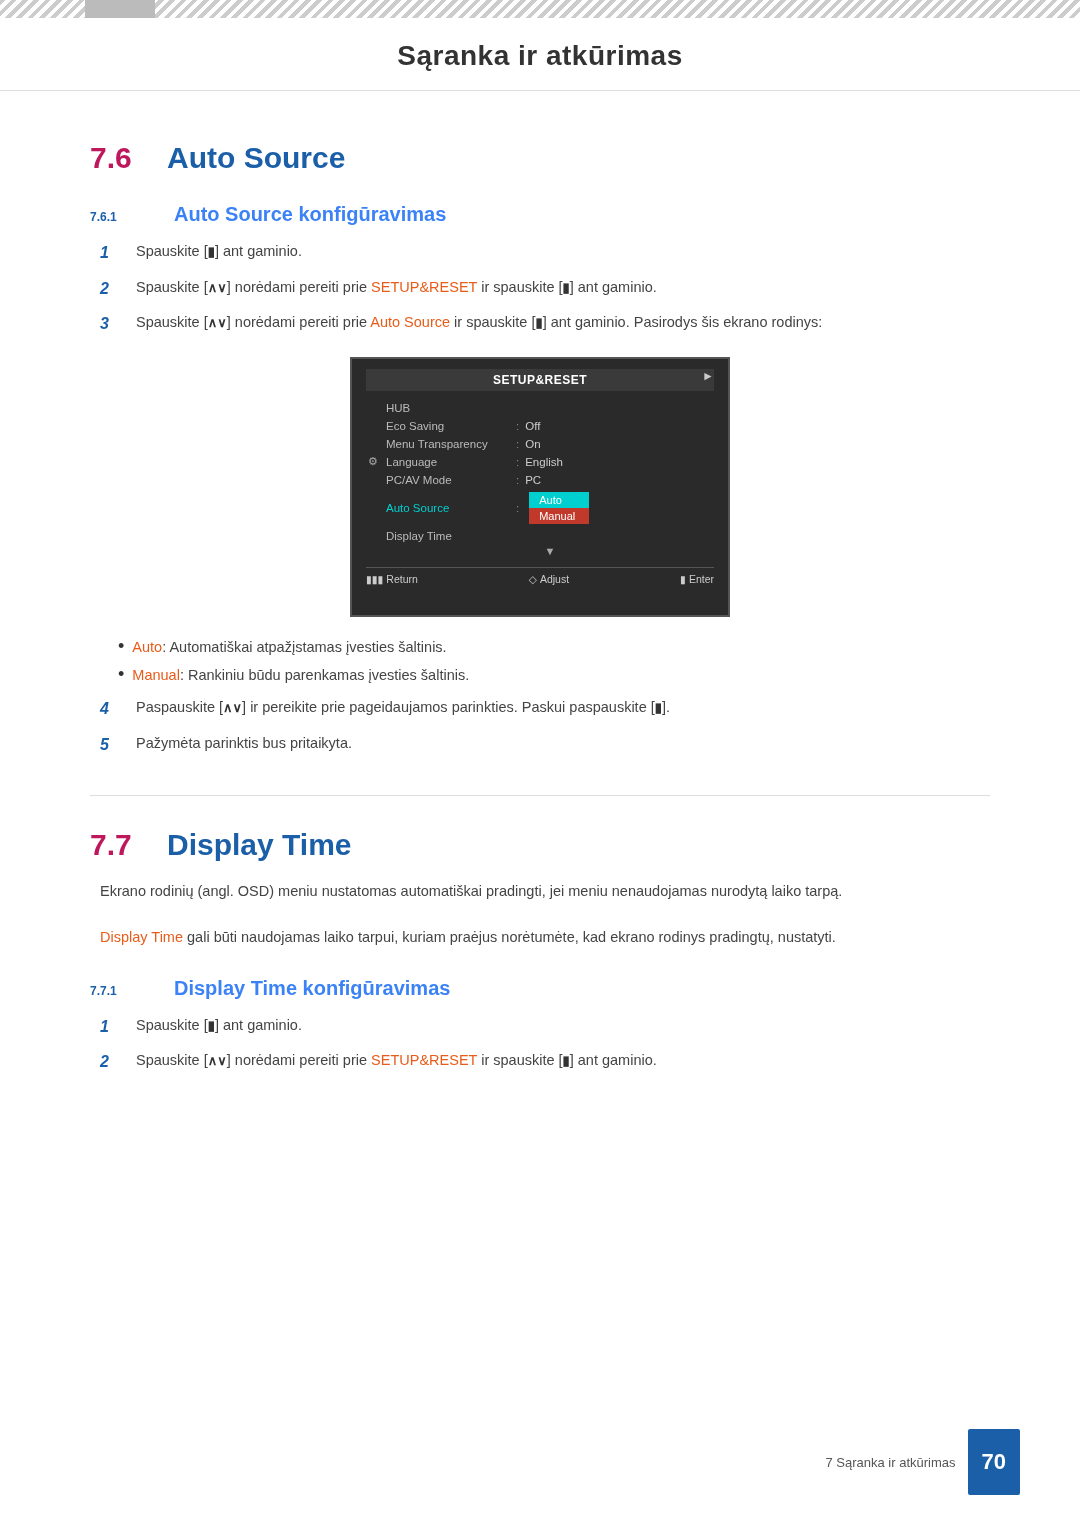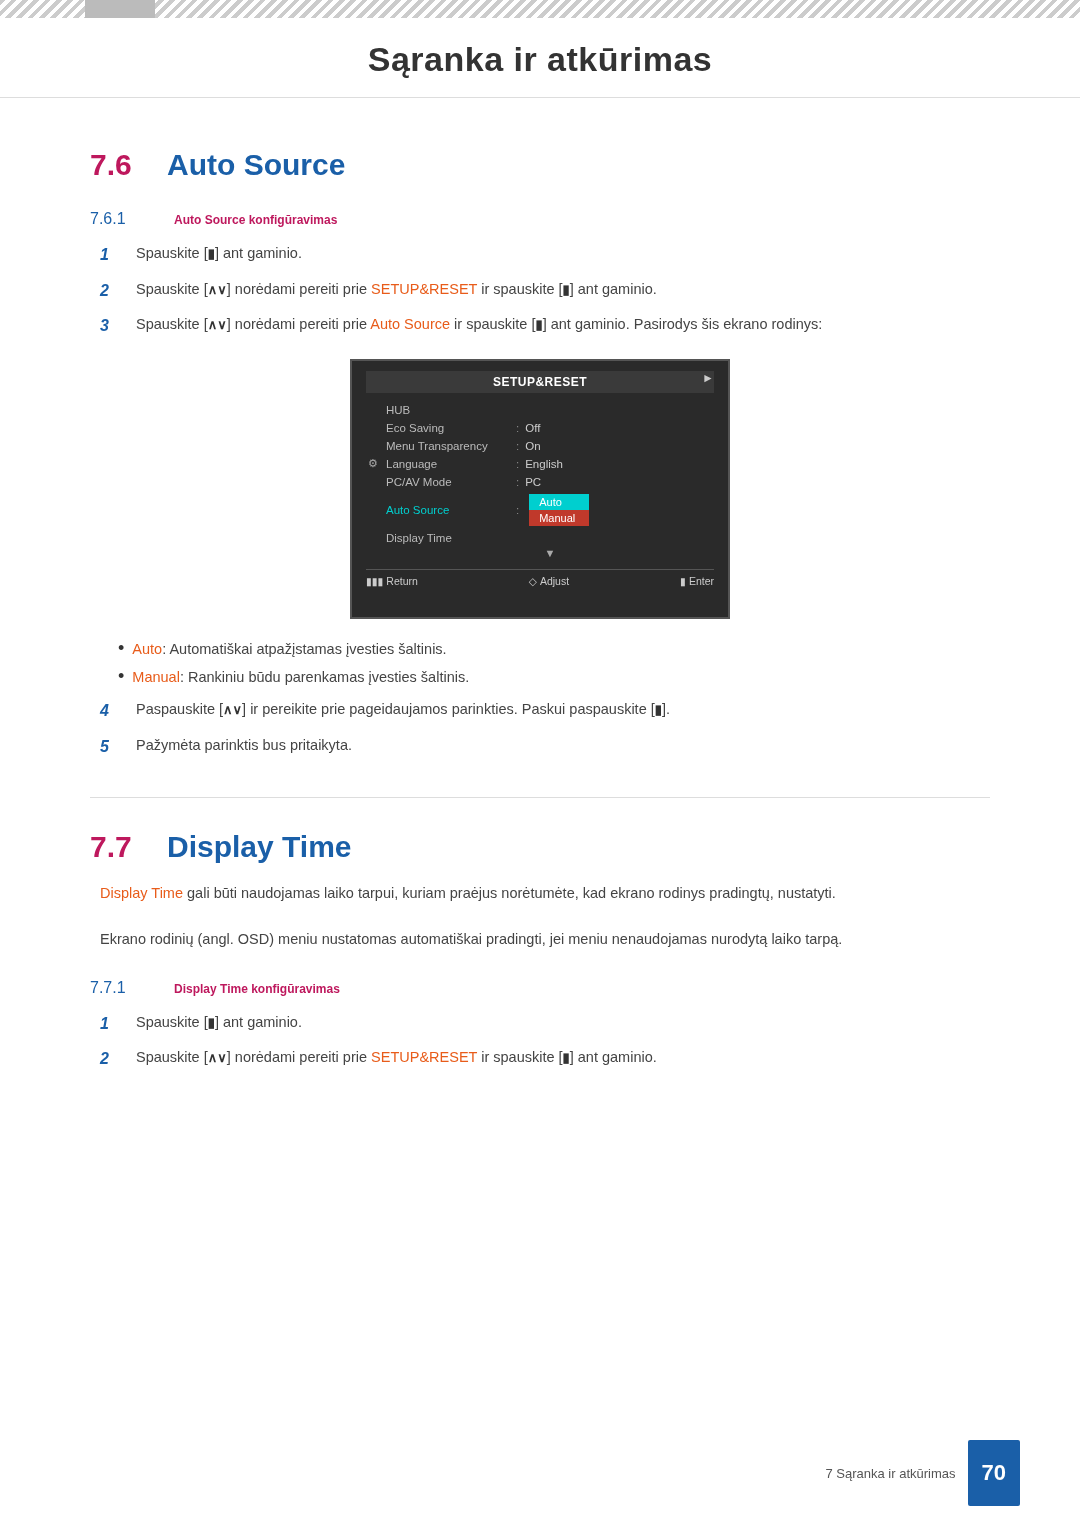--- a/index.html
+++ b/index.html
@@ -35,21 +35,21 @@
 
     
     .page-title-bar {
       background: #fff;
       text-align: center;
       padding: 22px 0 18px 0;
       border-bottom: 1px solid #ddd;
       margin-bottom: 0;
     }
     .page-title-bar h1 {
-      font-size: 34px;
+      font-size: 28px;
       font-weight: bold;
       color: #333;
       letter-spacing: 0.5px;
     }
 
     
     .content {
       padding: 40px 90px 80px 90px;
     }
 
@@ -75,29 +75,29 @@
 
     
     .subsection-header {
       display: flex;
       align-items: baseline;
       gap: 14px;
       margin-top: 28px;
       margin-bottom: 14px;
     }
     .subsection-number {
-      font-size: 16px;
-      font-weight: normal;
+      font-size: 12px;
+      font-weight: bold;
       color: #1a5fa8;
       min-width: 70px;
     }
     .subsection-title {
-      font-size: 12px;
-      font-weight: bold;
-      color: #be185d;
+      font-size: 20px;
+      font-weight: bold;
+      color: #3b82f6;
     }
 
     
     .intro-text {
       font-size: 14.5px;
       color: #444;
       margin-bottom: 22px;
       padding-left: 10px;
       line-height: 1.6;
     }
@@ -258,21 +258,21 @@
     
     .divider {
       border: none;
       border-top: 1px solid #ddd;
       margin: 38px 0 32px 0;
     }
 
     
     .page-footer {
       position: absolute;
-      bottom: 21px;
+      bottom: 32px;
       right: 60px;
       display: flex;
       align-items: center;
       gap: 12px;
     }
     .footer-chapter {
       font-size: 13px;
       color: #555;
     }
     .footer-page {
@@ -414,25 +414,25 @@
     </li>
   </ol>
 
   <hr class="divider">
 
   <div class="section-header">
     <span class="section-number">7.7</span>
     <span class="section-title">Display Time</span>
   </div>
 
+  <p class="intro-text">Ekrano rodinių (angl. OSD) meniu nustatomas automatiškai pradingti, jei meniu nenaudojamas nurodytą laiko tarpą.</p>
+
   <p class="intro-text" style="margin-top:14px;">
     <span class="highlight-orange">Display Time</span><span> gali būti naudojamas laiko tarpui, kuriam praėjus norėtumėte, kad ekrano rodinys pradingtų, nustatyti.</span>
   </p>
-
-  <p class="intro-text">Ekrano rodinių (angl. OSD) meniu nustatomas automatiškai pradingti, jei meniu nenaudojamas nurodytą laiko tarpą.</p>
 
   <div class="subsection-header">
     <span class="subsection-number">7.7.1</span>
     <span class="subsection-title">Display Time konfigūravimas</span>
   </div>
 
   <ol class="numbered-list">
     <li>
       <span class="num">1</span>
       <span>Spauskite [<span class="key-sym">▮</span>] ant gaminio.</span>

